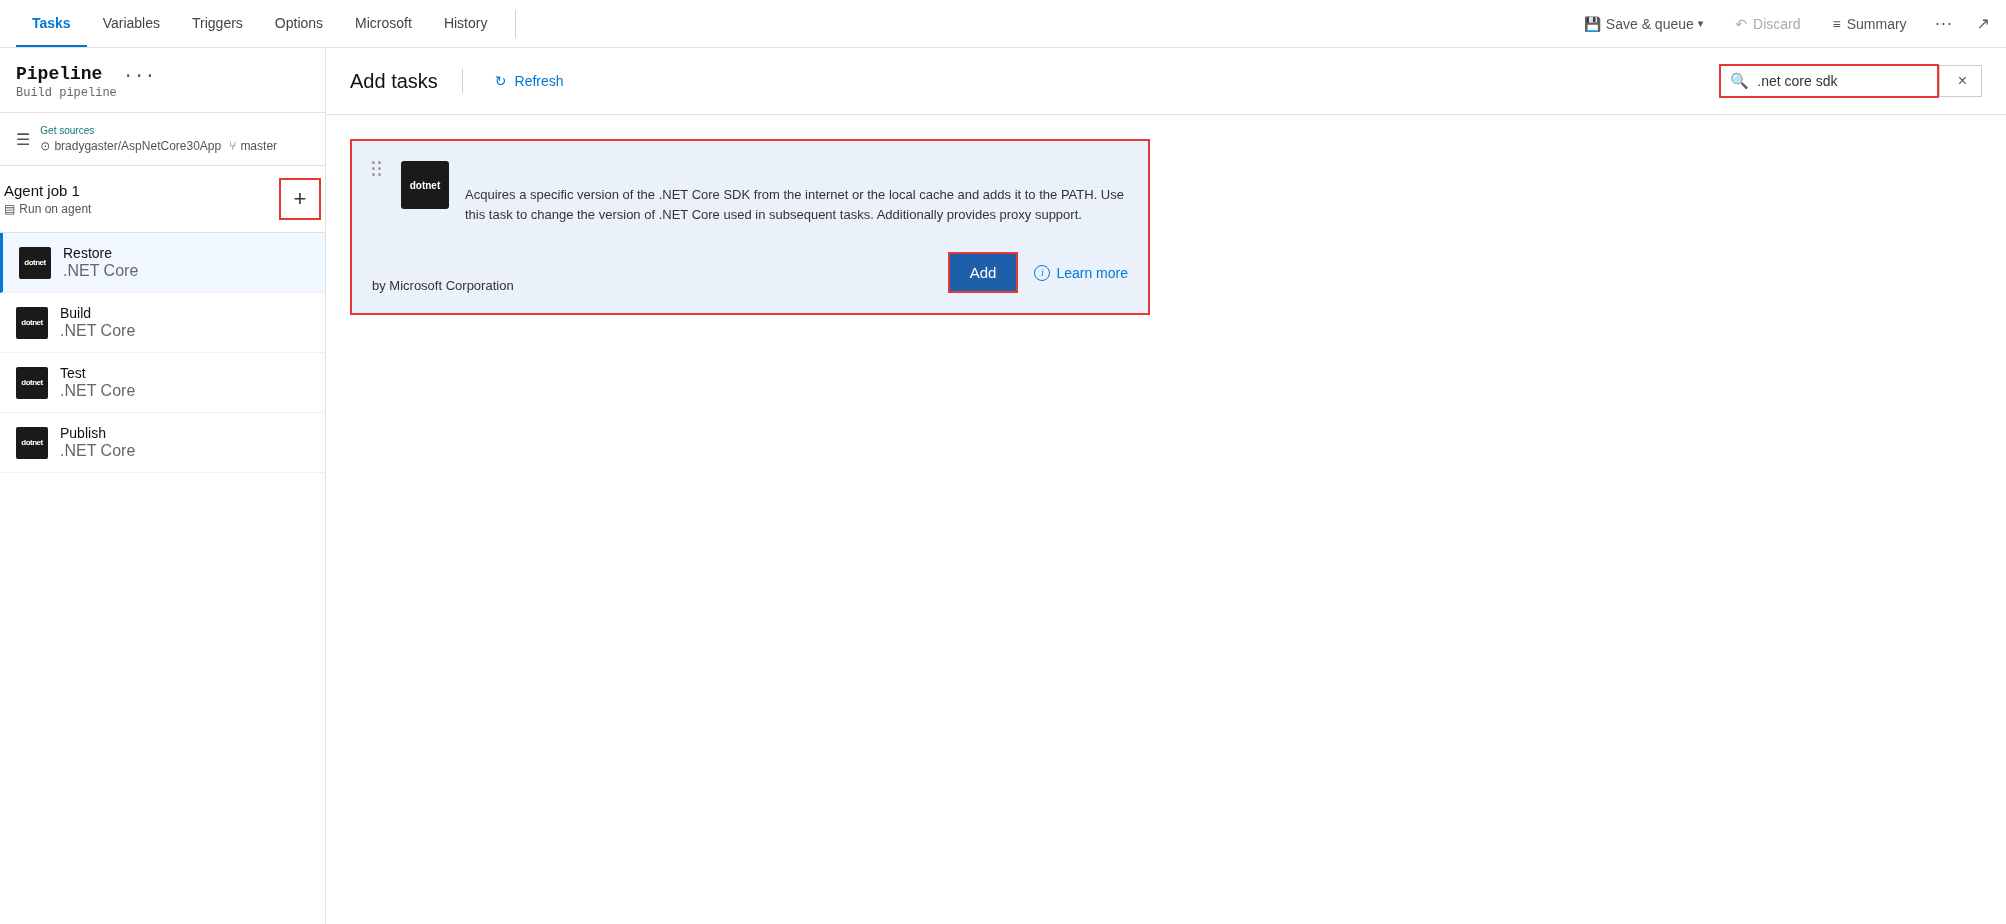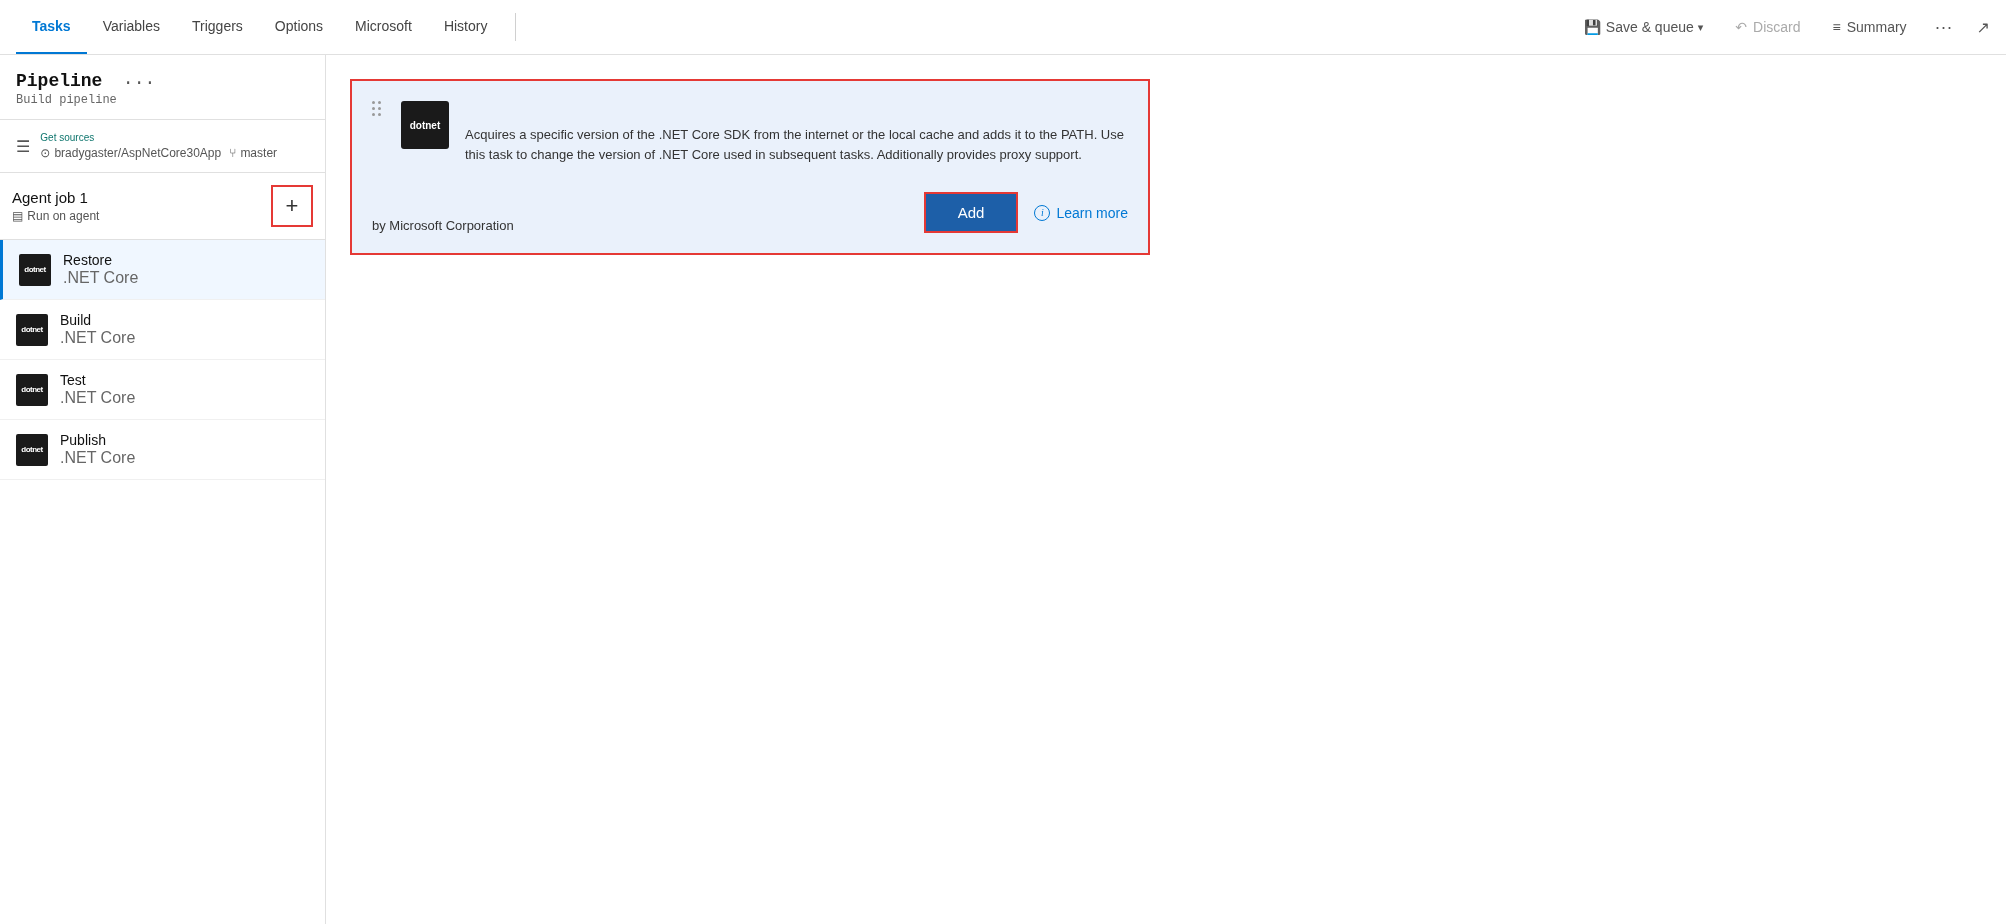--- a/index.html
+++ b/index.html
@@ -4,21 +4,21 @@
   <style>
     * { box-sizing: border-box; margin: 0; padding: 0; }
     body { font-family: 'Segoe UI', sans-serif; background: #fff; font-size: 14px; color: #333; }
 
     
     .top-nav {
       display: flex;
       align-items: center;
       border-bottom: 1px solid #e0e0e0;
       padding: 0 16px;
-      height: 55px;
+      height: 48px;
       background: #fff;
     }
     .top-nav-tabs {
       display: flex;
       align-items: center;
       gap: 0;
       height: 100%;
     }
     .nav-tab {
       padding: 0 16px;
@@ -158,21 +158,21 @@
       gap: 4px;
     }
     .get-sources-meta .branch {
       display: flex;
       align-items: center;
       gap: 4px;
     }
 
     
     .agent-job {
-      padding: 12px 12px;
+      padding: 12px 4px;
       border-bottom: 1px solid #e0e0e0;
       display: flex;
       align-items: center;
       justify-content: space-between;
     }
     .agent-job-info { }
     .agent-job-title {
       font-size: 15px;
       font-weight: 500;
       color: #111;
@@ -368,21 +368,21 @@
     }
     .task-card-actions {
       display: flex;
       align-items: center;
       gap: 16px;
     }
     .add-btn {
       background: #1d5fa8;
       color: #fff;
       border: none;
-      padding: 10px 32px;
+      padding: 10px 20px;
       font-size: 15px;
       font-weight: 500;
       cursor: pointer;
       border: 2px solid #e53935;
     }
     .learn-more-btn {
       display: flex;
       align-items: center;
       gap: 6px;
       color: #0078d4;
@@ -548,20 +548,39 @@
           <div class="task-name">Publish</div>
           <div class="task-type">.NET Core</div>
         </div>
       </div>
     </div>
 
   </div>
 
   <div class="right-panel">
 
+    <div class="add-tasks-header">
+      <span class="add-tasks-title">Add tasks</span>
+      <div class="header-divider"></div>
+      <button class="refresh-btn">
+        <span>↻</span>
+        <span>Refresh</span>
+      </button>
+      <div class="search-area">
+        <div class="search-box">
+          <span class="search-icon">🔍</span>
+          <input class="search-input" type="text" value=".net core sdk" placeholder="Search tasks" style="">
+        </div>
+        <div class="clear-btn-box">
+          <button class="clear-btn">
+            <span>×</span>
+          </button>
+        </div>
+      </div>
+    </div>
 
     <div class="task-cards-area">
       <div class="task-card">
         <div class="task-card-header">
           <div class="drag-handle">
             <div class="drag-dot-row">
                 <div class="drag-dot"></div>
                 <div class="drag-dot"></div>
               </div>
             <div class="drag-dot-row">

